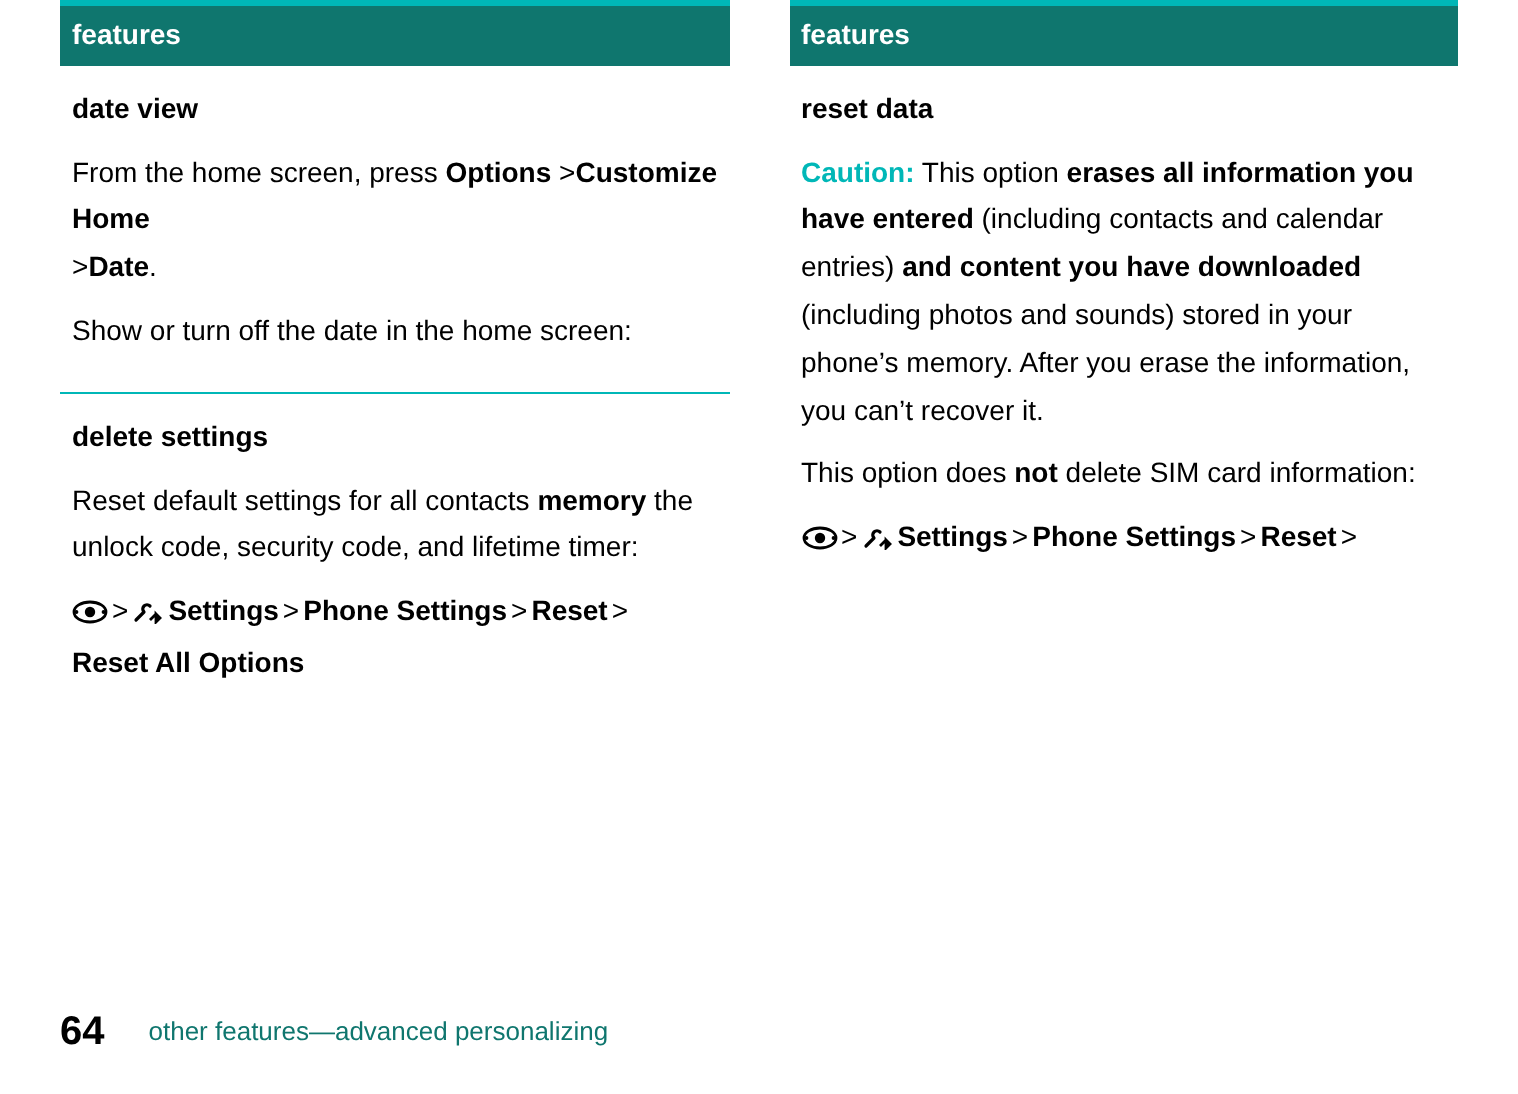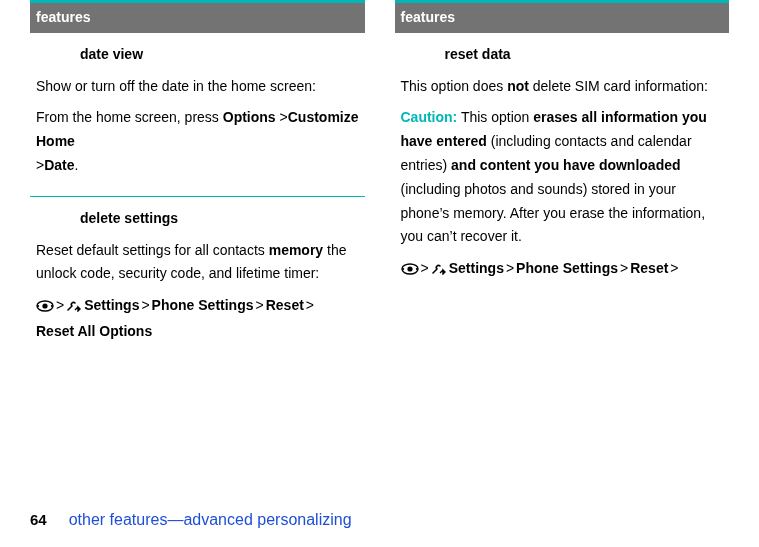--- a/index.html
+++ b/index.html
@@ -16,69 +16,68 @@
   .columns {
     display: flex;
     gap: 30px;
     padding-top: 0;
   }
   .col {
     flex: 1;
     min-width: 0;
   }
   .features-header {
-    background: #737373;
+    background: #0f766e;
     color: #fff;
     font-weight: bold;
     padding: 3px 6px;
     border-top: 3px solid #00b7b7;
   }
   .cell {
     padding: 10px 6px;
     border-bottom: 1px solid #00b7b7;
   }
   .cell:last-child { border-bottom: none; }
   .subhead {
     font-weight: bold;
     margin-bottom: 8px;
-    margin-left: 44px;
   }
   .brand { color: #00b7b7; font-weight: bold; }
   p { margin-bottom: 8px; }
   .path { font-family: "Arial Narrow", Arial, sans-serif; font-stretch: condensed; font-weight: bold; }
   .pathline { margin-top: 2px; display:flex; flex-wrap:wrap; align-items:center; gap:2px;}
   .gt { font-weight: normal; font-family: Arial, sans-serif; }
   .footer {
     position: absolute;
     bottom: 14px;
     left: 30px;
     display: flex;
     align-items: center;
     gap: 22px;
   }
-  .pagenum { font-weight: bold; font-size: 15px; }
-  .footertext { color: #1d4ed8; font-size: 16px; }
+  .pagenum { font-weight: bold; font-size: 20px; }
+  .footertext { color: #0f766e; font-size: 13px; }
   svg.icon { vertical-align: middle; }
   .nowrapseg { white-space: nowrap; display:inline-flex; align-items:center; gap:2px;}
 </style>
 </head>
 <body>
 
 <div class="columns">
 
   <div class="col">
     <div class="features-header">features</div>
 
     <div class="cell">
       <div class="subhead">date view</div>
-      <p>Show or turn off the date in the home screen:</p>
       <p>
         <span>From the home screen, press </span><span class="path">Options</span><span class="gt"> &gt;</span><span class="path">Customize Home</span>
         <br><span class="gt">&gt;</span><span class="path">Date</span><span>.</span>
       </p>
+      <p>Show or turn off the date in the home screen:</p>
     </div>
 
     <div class="cell">
       <div class="subhead">delete settings</div>
       <p>
         <span>Reset default settings for all contacts </span><strong>memory</strong><span> the unlock code, security code, and lifetime timer:</span>
       </p>
       <div class="pathline">
         <span class="nowrapseg">
           <svg class="icon" width="18" height="12" viewBox="0 0 18 12">
@@ -103,24 +102,24 @@
       </div>
     </div>
   </div>
 
   <div class="col">
     <div class="features-header">features</div>
 
     <div class="cell">
       <div class="subhead">reset data</div>
       <p>
-        <span>This option does </span><strong>not</strong><span> delete SIM card information:</span>
+        <span class="brand">Caution:</span><span> This option </span><strong>erases all information you have entered</strong><span> (including contacts and calendar entries) </span><strong>and content you have downloaded</strong><span> (including photos and sounds) stored in your phone’s memory. After you erase the information, you can’t recover it.</span>
       </p>
       <p>
-        <span class="brand">Caution:</span><span> This option </span><strong>erases all information you have entered</strong><span> (including contacts and calendar entries) </span><strong>and content you have downloaded</strong><span> (including photos and sounds) stored in your phone’s memory. After you erase the information, you can’t recover it.</span>
+        <span>This option does </span><strong>not</strong><span> delete SIM card information:</span>
       </p>
       <div class="pathline">
         <span class="nowrapseg">
           <svg class="icon" width="18" height="12" viewBox="0 0 18 12">
               <ellipse cx="9" cy="6" rx="8" ry="5" fill="none" stroke="#000" stroke-width="1.4"></ellipse>
               <circle cx="9" cy="6" r="2.6" fill="#000"></circle>
               <circle cx="2.2" cy="6" r="1" fill="#000"></circle>
               <circle cx="15.8" cy="6" r="1" fill="#000"></circle>
             </svg>
           <span class="gt">&gt;</span>

